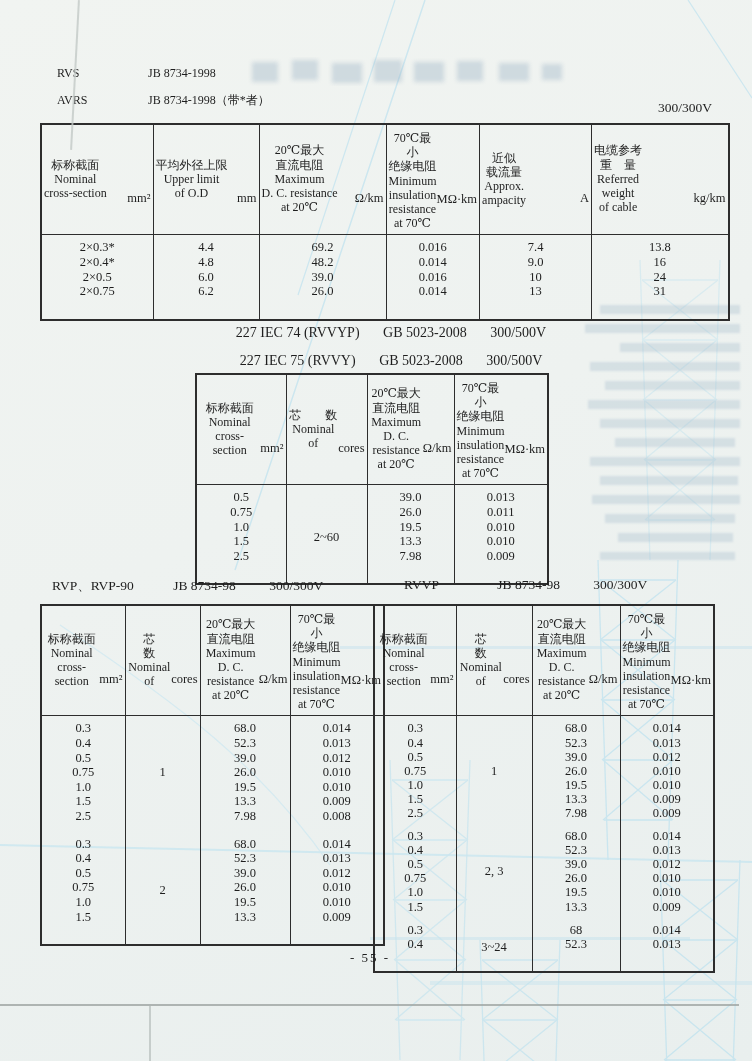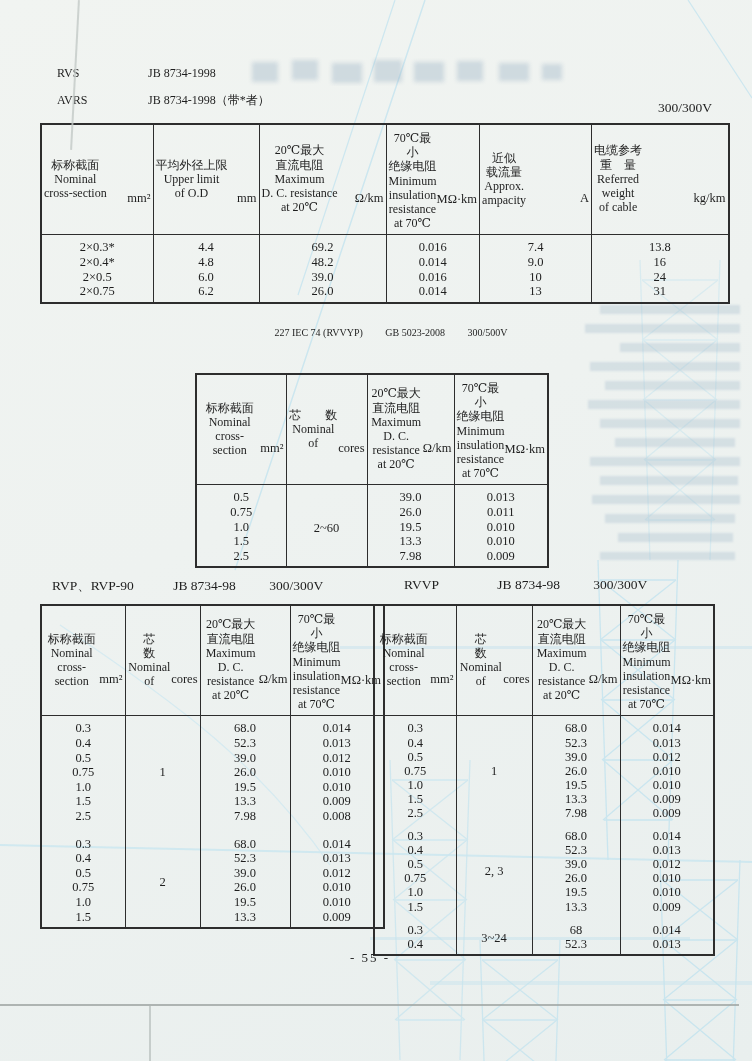--- a/index.html
+++ b/index.html
@@ -25,27 +25,27 @@
   table{border-collapse:collapse;table-layout:fixed;background:transparent;}
   .dtable{border:2px solid #2d2d2d;}
   .dtable th,.dtable td{border-left:1px solid #2d2d2d;border-right:1px solid #2d2d2d;padding:0;}
   .dtable thead th{border-bottom:1px solid #2d2d2d;font-weight:normal;vertical-align:top;}
   .hwrap{display:flex;flex-direction:row;justify-content:space-between;align-items:center;
          min-height:96px;padding:6px 2px 4px;}
   .htitle{white-space:pre-line;font-size:12px;line-height:14.2px;text-align:center;}
   .hunit{font-size:12.5px;line-height:15px;padding-top:2px;margin-top:36px;}
   .dtable td{font-size:12.5px;line-height:14.6px;text-align:center;vertical-align:middle;}
   tr.first td{padding-top:5px;}
-  tr.last td{padding-bottom:3px;}
+  tr.last td{padding-bottom:20px;}
   tr.gap td{height:13px;}
   .t4 tr.gap td{height:9px;}
   .t4 td{line-height:14.1px;}
 
   .iec-block{left:0;top:319px;width:752px;text-align:center;padding-left:30px;box-sizing:border-box;}
-  .iec-line{height:28px;line-height:28px;font-size:10px;white-space:nowrap;}
+  .iec-line{height:28px;line-height:28px;font-size:14px;white-space:nowrap;}
   .iec-line .model,.iec-line .std{margin-right:20px;}
 
   .sec-header{top:577px;font-size:13.5px;white-space:nowrap;}
   .sec-header.left{left:52px;}
   .sec-header.right{left:404px;}
   .sec-header .model{margin-right:36px;margin-top:47px;}
   .sec-header .std{margin-right:30px;}
   .sec-header.right .model{margin-right:55px;font-family:Liberation Serif, serif;}
 
   .t1{left:40px;top:123px;}
@@ -239,20 +239,25 @@
         </tr>
       </tbody>
     </table>
 
     <div class="abs iec-block">
       <div class="iec-line">
         <span class="model">227 IEC 74 (RVVYP)</span>
         <span class="std">GB 5023-2008</span>
         <span>300/500V</span>
       </div>
+      <div class="iec-line">
+        <span class="model">227 IEC 75 (RVVY)</span>
+        <span class="std">GB 5023-2008</span>
+        <span>300/500V</span>
+      </div>
     </div>
 
     <table class="abs dtable t2">
       <colgroup>
           <col style="width:90px">
           <col style="width:81px">
           <col style="width:87px">
           <col style="width:65px">
         </colgroup>
       <thead>

